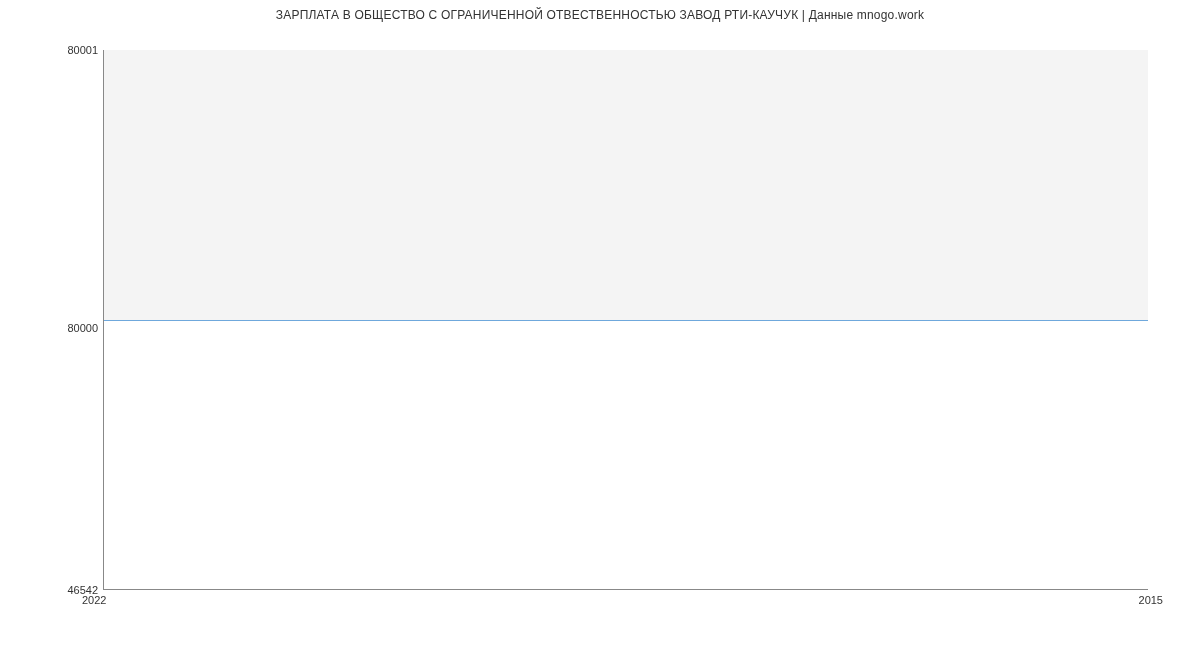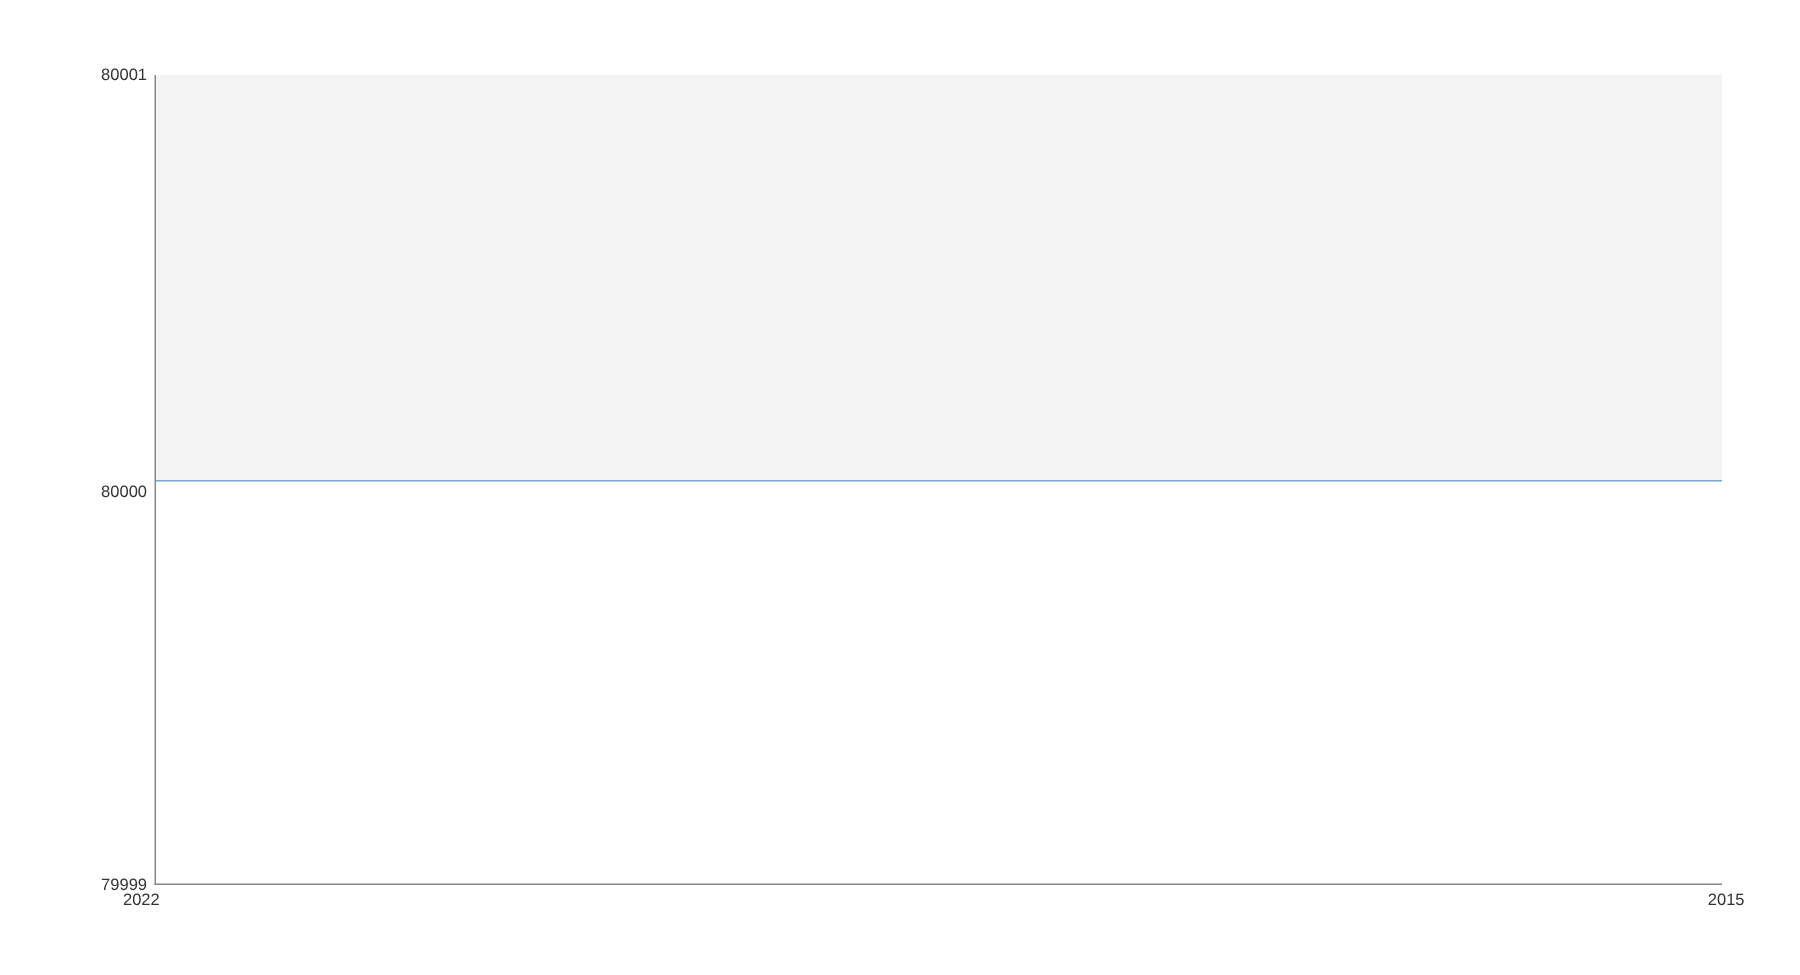--- a/index.html
+++ b/index.html
@@ -62,33 +62,34 @@
     white-space: nowrap;
   }
   .xtick-left { left: 82px; }
   .xtick-right { right: 37px; }
 </style>
 </head>
 <body>
 
 <div class="chart-wrap">
 
+  <div class="title">ЗАРПЛАТА В ОБЩЕСТВО С ОГРАНИЧЕННОЙ ОТВЕСТВЕННОСТЬЮ ЗАВОД РТИ-КАУЧУК | Данные mnogo.work</div>
 
   <div class="plot">
     <div class="area-fill"></div>
   </div>
 
   <div class="ytick" style="top:50px;">
     <span>80001</span>
   </div>
   <div class="ytick" style="top:328px;">
     <span>80000</span>
   </div>
   <div class="ytick" style="top:590px;">
-    <span>79999</span>
+    <span>46542</span>
   </div>
 
   <div class="xtick xtick-left">
     <span>2022</span>
   </div>
   <div class="xtick xtick-right">
     <span>2015</span>
   </div>
 
 </div>

